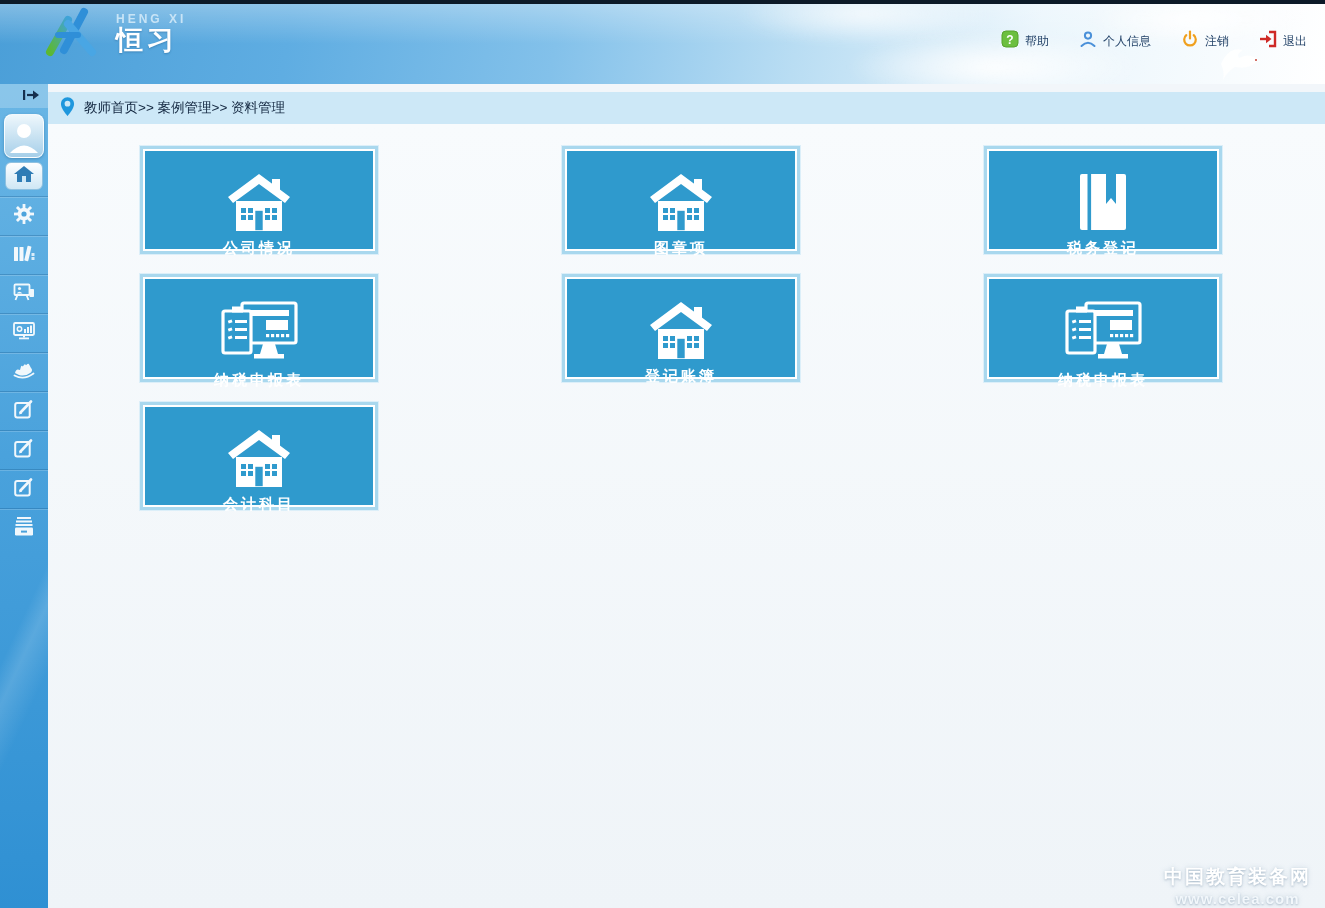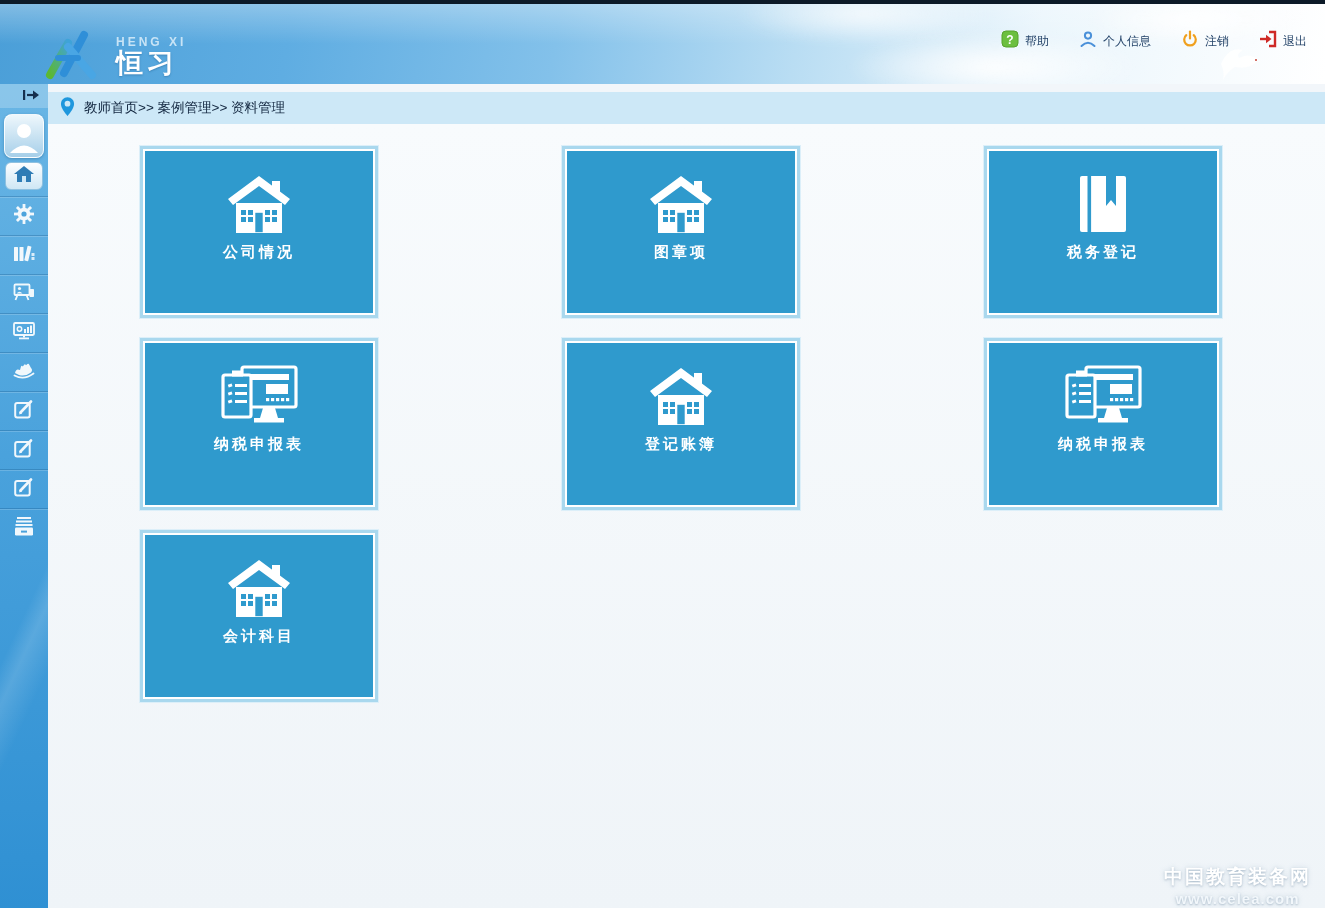--- a/index.html
+++ b/index.html
@@ -13,21 +13,21 @@
   .header{position:absolute;top:4px;left:0;right:0;height:80px;overflow:hidden;
     background:linear-gradient(100deg,#4b9fd8 0%,#5fade2 22%,#83c1ea 42%,#b9ddf3 60%,#e9f5fc 78%,#ffffff 100%);}
   .cloud{position:absolute;border-radius:50%;filter:blur(6px);
     background:radial-gradient(ellipse at center,rgba(255,255,255,.95),rgba(255,255,255,0) 70%);}
   .c1{width:300px;height:70px;right:180px;top:28px;}
   .c2{width:220px;height:55px;right:20px;top:-12px;}
   .c3{width:260px;height:60px;right:330px;top:-20px;opacity:.8;}
   .header-sheen{position:absolute;left:0;top:0;right:0;height:40px;
     background:linear-gradient(180deg,rgba(255,255,255,.30),rgba(255,255,255,0));}
 
-  .brand{position:absolute;left:44px;top:23px;display:flex;align-items:center;gap:10px;}
+  .brand{position:absolute;left:44px;top:0;display:flex;align-items:center;gap:10px;}
   .brand-text .en{color:#c8e4f6;font-size:12px;font-weight:bold;letter-spacing:3px;}
   .brand-text .cn{color:#ffffff;font-size:27px;font-weight:bold;letter-spacing:4px;
     text-shadow:0 1px 2px rgba(30,90,140,.45);line-height:1.05;}
 
   .top-menu{position:absolute;right:18px;top:26px;display:flex;align-items:center;gap:30px;z-index:3;}
   .menu-item{display:flex;align-items:center;gap:6px;cursor:pointer;}
   .menu-item span.lbl{color:#27466b;font-size:12px;}
 
   .dove{position:absolute;right:62px;top:38px;z-index:2;opacity:.95;}
 
@@ -51,21 +51,21 @@
   
   .content{position:absolute;left:48px;top:84px;right:0;bottom:0;margin-top:8px;}
   .breadcrumb-bar{height:32px;background:#cde8f7;display:flex;align-items:center;
     padding-left:12px;gap:9px;}
   .breadcrumb-bar .crumb{color:#12263f;font-size:13.5px;cursor:pointer;}
   .main{position:absolute;top:32px;left:0;right:0;bottom:0;
     background:linear-gradient(180deg,#f8fbfd 0%,#eff4f8 100%);}
 
   .tiles{margin:22px 0 0 92px;width:1082px;display:grid;
     grid-template-columns:repeat(3,238px);justify-content:space-between;row-gap:20px;}
-  .tile{height:172px;box-sizing:border-box;background:#2f9acd;cursor:pointer;
+  .tile{height:108px;box-sizing:border-box;background:#2f9acd;cursor:pointer;
     border:3px solid #a9d8ee;box-shadow:inset 0 0 0 2px #ffffff,0 0 0 1px #dcEFf9;
     display:flex;flex-direction:column;align-items:center;}
   .tile .ticon{margin-top:24px;height:62px;display:flex;align-items:center;justify-content:center;}
   .tile .tlabel{margin-top:8px;color:#ffffff;font-size:15px;font-weight:bold;letter-spacing:3px;}
 
   .watermark{position:absolute;right:14px;bottom:1px;text-align:center;font-weight:bold;
     color:#ffffff;text-shadow:0 1px 2px rgba(140,162,182,.6),0 0 5px rgba(160,182,202,.45);}
   .watermark .w1{font-size:19px;letter-spacing:2px;}
   .watermark .w2{font-size:15px;letter-spacing:1px;color:#f2f7fb;}
 </style>

